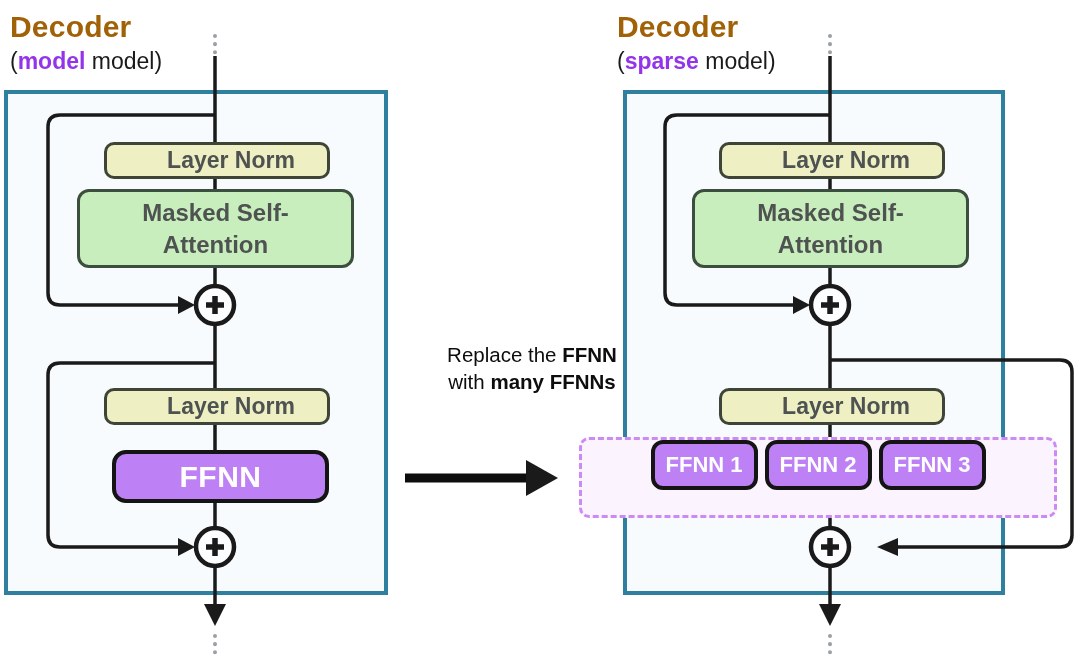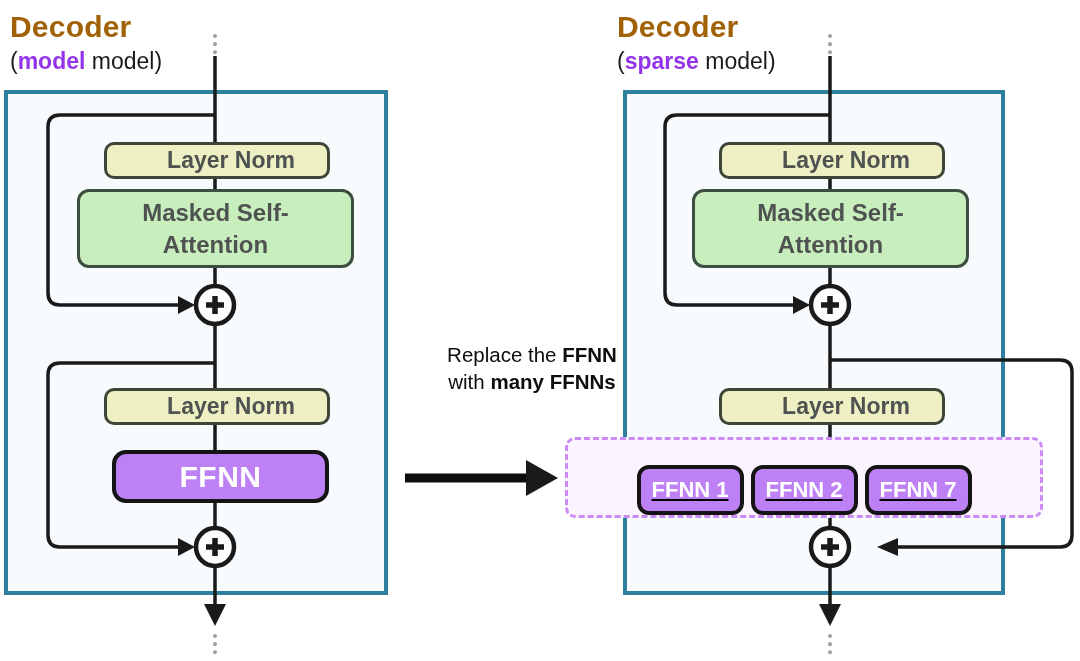--- a/index.html
+++ b/index.html
@@ -41,25 +41,25 @@
     border:3px solid var(--attention-border,#3c4f3e);
     border-radius:12px;font-size:24px;line-height:1.32;
   }
   .ffnn{
     background:var(--ffnn-fill,#bd80f5);
     border:4px solid var(--ffnn-border,#141414);
     border-radius:14px;font-size:30px;color:#ffffff;letter-spacing:.5px;
   }
   .experts-container{
     position:absolute;box-sizing:border-box;z-index:4;
-    left:565px;top:437px;width:478px;height:81px;
+    left:579px;top:437px;width:478px;height:81px;
     background:var(--experts-fill,#fbf4fe);
     border:3px dashed var(--experts-border,#cb8bf2);
     border-radius:10px;
-    display:flex;align-items:flex-end;justify-content:center;gap:7px;text-decoration:underline;
+    display:flex;align-items:flex-start;justify-content:center;gap:7px;
   }
   .expert{
     box-sizing:border-box;width:107px;height:50px;flex:none;
     background:var(--ffnn-fill,#bd80f5);
     border:4px solid var(--ffnn-border,#141414);
     border-radius:12px;
     display:flex;align-items:center;justify-content:center;
     font-weight:700;font-size:22px;color:#ffffff;
   }
   .annotation{
@@ -137,21 +137,21 @@
     <div>
         <span style="display:block;">Masked Self-</span>
         <span style="display:block;">Attention</span>
       </div>
   </div>
   <div class="block ln" style="left:719px;top:388px;width:226px;height:37px;">Layer Norm</div>
 
   <div class="experts-container">
     <div class="expert">FFNN 1</div>
     <div class="expert">FFNN 2</div>
-    <div class="expert">FFNN 7</div>
+    <div class="expert">FFNN 3</div>
   </div>
 
   <div class="annotation">
     <div><span>Replace the </span><b>FFNN</b></div>
     <div><span>with </span><b>many FFNNs</b></div>
   </div>
 
 </div>
 
 </body></html>

